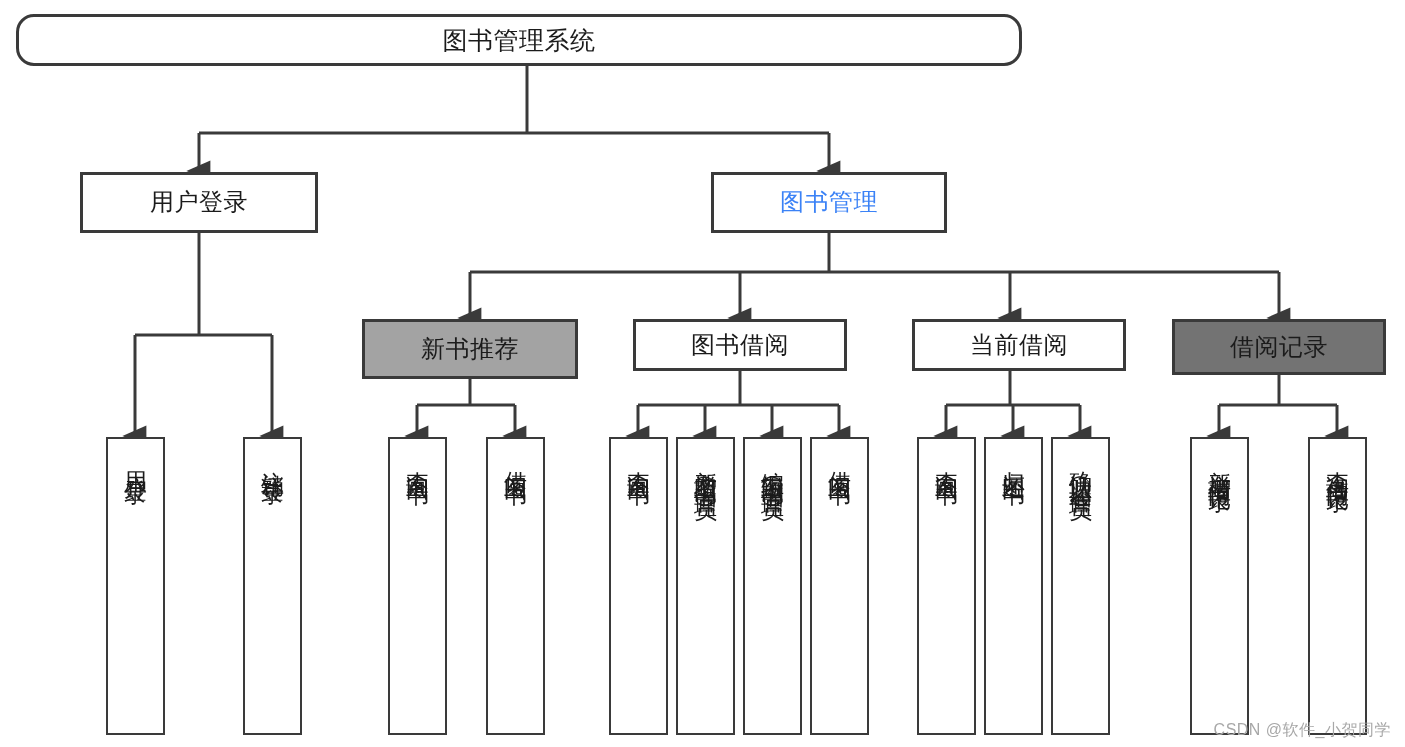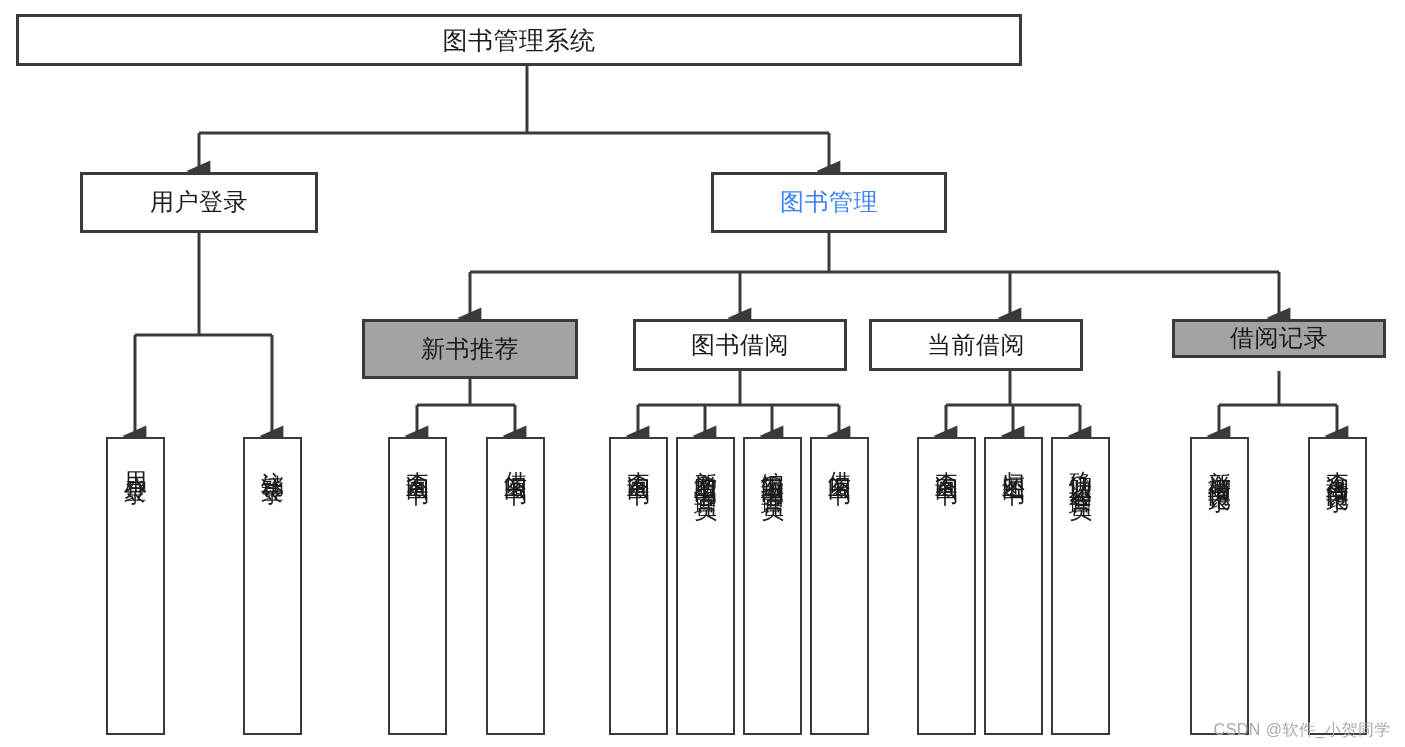--- a/index.html
+++ b/index.html
@@ -124,39 +124,39 @@
         <line x1="1013" y1="405" x2="1013" y2="435" stroke="#3a3a3a" stroke-width="3" stroke-linecap="butt" marker-end="url(#arrowhead)"></line>
         <line x1="1080" y1="405" x2="1080" y2="435" stroke="#3a3a3a" stroke-width="3" stroke-linecap="butt" marker-end="url(#arrowhead)"></line>
         <line x1="1279" y1="371" x2="1279" y2="405" stroke="#3a3a3a" stroke-width="3" stroke-linecap="butt"></line>
         <line x1="1219" y1="405" x2="1337" y2="405" stroke="#3a3a3a" stroke-width="3" stroke-linecap="butt"></line>
         <line x1="1219" y1="405" x2="1219" y2="435" stroke="#3a3a3a" stroke-width="3" stroke-linecap="butt" marker-end="url(#arrowhead)"></line>
         <line x1="1337" y1="405" x2="1337" y2="435" stroke="#3a3a3a" stroke-width="3" stroke-linecap="butt" marker-end="url(#arrowhead)"></line>
       </g>
   </svg>
 
   <div id="nodes">
-      <div class="node-box level-root" style="left: 16px; top: 14px; width: 1006px; height: 52px; border-color: rgb(58, 58, 58); background: rgb(255, 255, 255);">
+      <div class="node-box level-root" style="left: 16px; top: 14px; width: 1006px; height: 52px; border-color: rgb(58, 58, 58); background: rgb(255, 255, 255); border-radius: 18px;">
         <span class="node-label" style="color: rgb(27, 27, 27);">图书管理系统</span>
       </div>
       <div class="node-box level-1" style="left: 80px; top: 172px; width: 238px; height: 61px; border-color: rgb(58, 58, 58); background: rgb(255, 255, 255);">
         <span class="node-label" style="color: rgb(27, 27, 27);">用户登录</span>
       </div>
       <div class="node-box level-1" style="left: 711px; top: 172px; width: 236px; height: 61px; border-color: rgb(58, 58, 58); background: rgb(255, 255, 255);">
         <span class="node-label" style="color: #3b82f6;">图书管理</span>
       </div>
       <div class="node-box level-2" style="left: 362px; top: 319px; width: 216px; height: 60px; border-color: rgb(58, 58, 58); background: #a3a3a3;">
         <span class="node-label" style="color: rgb(27, 27, 27);">新书推荐</span>
       </div>
       <div class="node-box level-2" style="left: 633px; top: 319px; width: 214px; height: 52px; border-color: rgb(58, 58, 58); background: rgb(255, 255, 255);">
         <span class="node-label" style="color: rgb(27, 27, 27);">图书借阅</span>
       </div>
-      <div class="node-box level-2" style="left: 869px; top: 319px; width: 214px; height: 52px; border-color: rgb(58, 58, 58); background: rgb(255, 255, 255);">
+      <div class="node-box level-2" style="left: 912px; top: 319px; width: 214px; height: 52px; border-color: rgb(58, 58, 58); background: rgb(255, 255, 255);">
         <span class="node-label" style="color: rgb(27, 27, 27);">当前借阅</span>
       </div>
-      <div class="node-box level-2" style="left: 1172px; top: 319px; width: 214px; height: 39px; border-color: rgb(58, 58, 58); background: #a3a3a3;">
+      <div class="node-box level-2" style="left: 1172px; top: 319px; width: 214px; height: 56px; border-color: rgb(58, 58, 58); background: #737373;">
         <span class="node-label" style="color: rgb(27, 27, 27);">借阅记录</span>
       </div>
       <div class="node-box level-3 vertical" style="left: 106px; top: 437px; width: 59px; height: 298px; border-color: rgb(58, 58, 58); background: rgb(255, 255, 255);">
         <span class="node-label" style="color: rgb(27, 27, 27);">用户登录</span>
       </div>
       <div class="node-box level-3 vertical" style="left: 243px; top: 437px; width: 59px; height: 298px; border-color: rgb(58, 58, 58); background: rgb(255, 255, 255);">
         <span class="node-label" style="color: rgb(27, 27, 27);">注销登录</span>
       </div>
       <div class="node-box level-3 vertical" style="left: 388px; top: 437px; width: 59px; height: 298px; border-color: rgb(58, 58, 58); background: rgb(255, 255, 255);">
         <span class="node-label" style="color: rgb(27, 27, 27);">查询图书</span>

